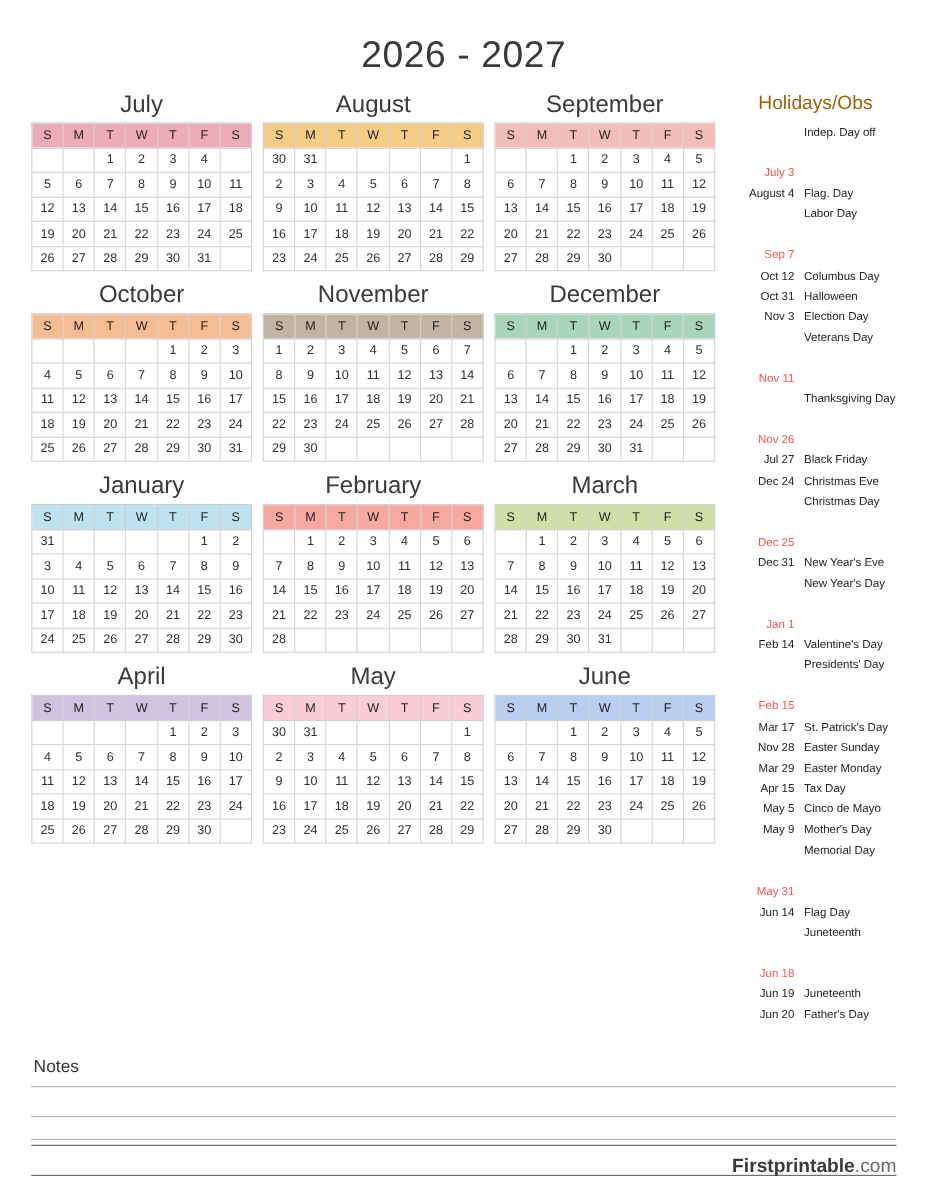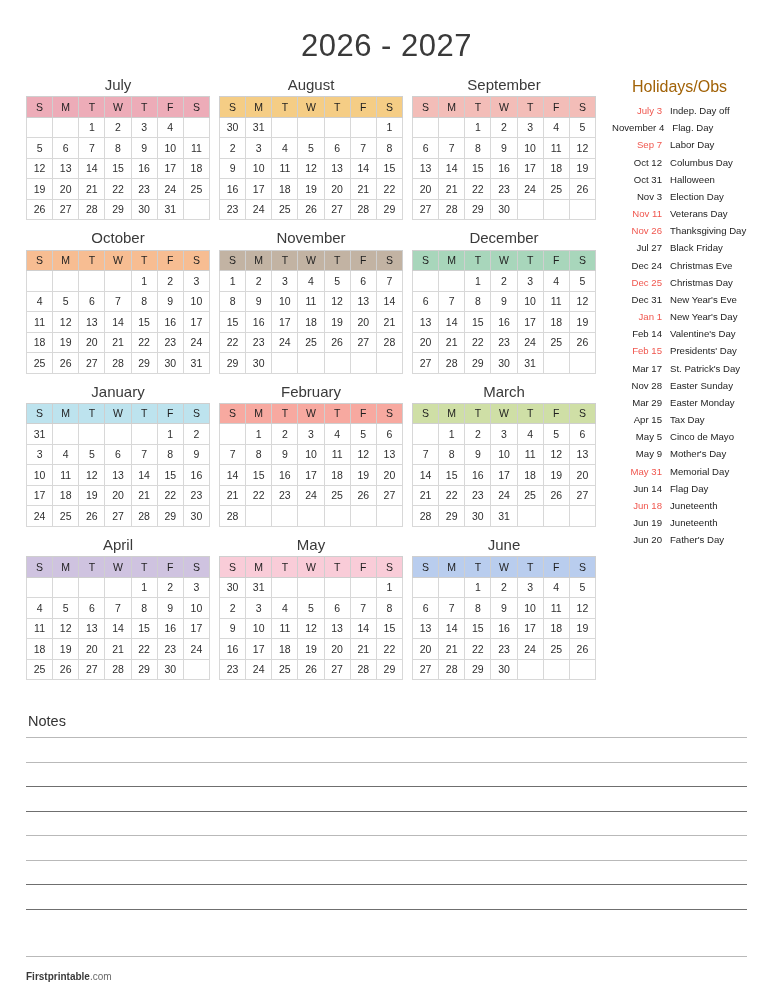--- a/index.html
+++ b/index.html
@@ -44,21 +44,21 @@
     display: flex;
     gap: 9px;
     margin-bottom: 9px;
   }
   .month {
     flex: 1 1 0;
     min-width: 0;
   }
   .month-name {
     text-align: center;
-    font-size: 15px;
+    font-size: 20px;
     font-weight: 400;
     color: #3a3a3a;
     padding-bottom: 3px;
     line-height: 1.15;
   }
   table.cal {
     width: 100%;
     border-collapse: collapse;
     table-layout: fixed;
   }
@@ -100,21 +100,21 @@
     line-height: 1.25;
   }
   .hol-date {
     flex: 0 0 58px;
     text-align: right;
     font-size: 9.6px;
     padding-right: 8px;
     color: #242424;
     white-space: nowrap;
   }
-  .hol-date.red { color: #f0574f; }
+  .hol-date.red { color: #f0574f; margin-top: 34px; }
   .hol-name {
     font-size: 9.6px;
     color: #242424;
     flex: 1 1 auto;
   }
   
   .notes-section { margin-top: 24px; }
   .notes-label {
     font-size: 14.5px;
     color: #333333;
@@ -132,22 +132,22 @@
     position: absolute;
     left: 26px;
     right: 26px;
     bottom: 18px;
   }
   .footer-rule {
     border-bottom: 1px solid #b9b9b9;
     margin-bottom: 14px;
   }
   .footer-brand {
-    text-align: left;
-    font-size: 10px;
+    text-align: right;
+    font-size: 16px;
     color: #4a4a4a;
   }
   .footer-brand b { font-weight: 700; color: #3a3a3a; }
   .footer-brand span.tld { font-weight: 400; color: #6a6a6a; }
 </style>
 </head>
 <body>
 
 <div class="page">
 
@@ -923,21 +923,21 @@
       </div>
 
     <div class="holidays">
       <div class="holidays-title">Holidays/Obs</div>
       <div class="hol-list">
           <div class="hol-row">
             <div class="hol-date red">July 3</div>
             <div class="hol-name">Indep. Day off</div>
           </div>
           <div class="hol-row">
-            <div class="hol-date">November 4</div>
+            <div class="hol-date">August 4</div>
             <div class="hol-name">Flag. Day</div>
           </div>
           <div class="hol-row">
             <div class="hol-date red">Sep 7</div>
             <div class="hol-name">Labor Day</div>
           </div>
           <div class="hol-row">
             <div class="hol-date">Oct 12</div>
             <div class="hol-name">Columbus Day</div>
           </div>

